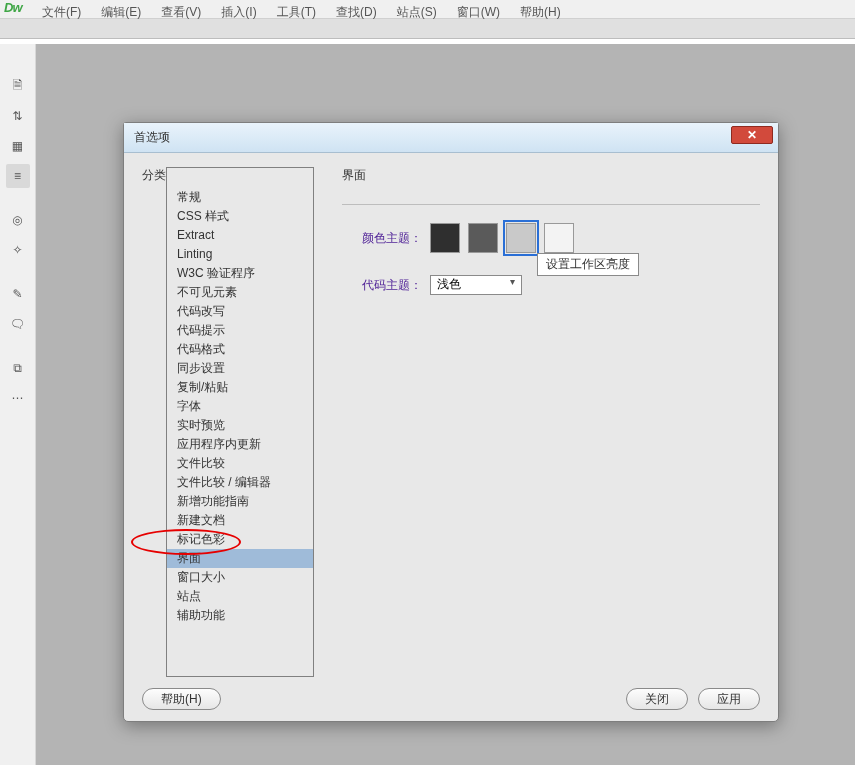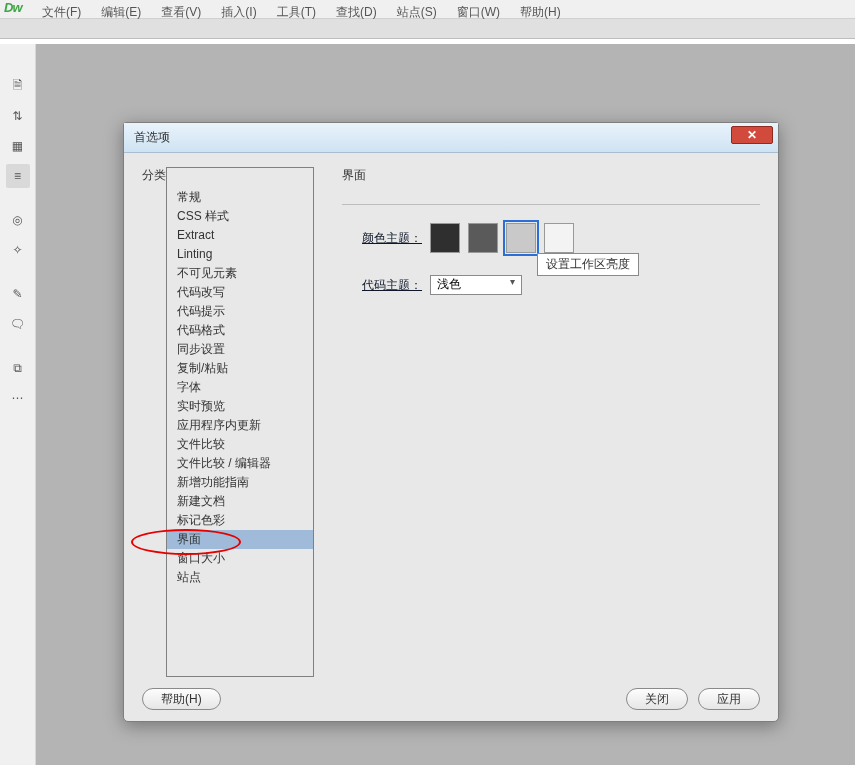--- a/index.html
+++ b/index.html
@@ -32,21 +32,21 @@
   .cat-col { width: 172px; display: flex; }
   .cat-label, .panel-label { color: #333; margin-bottom: 8px; }
   .cat-list { flex: 1; background: #e8e8e8; border: 1px solid #808080; overflow: hidden; padding-top: 20px; }
   .cat-item { padding: 1px 10px; color: #333; line-height: 17px; cursor: pointer; white-space: nowrap; }
   .cat-item.sel { background: #9fbbd9; }
   .ellipse { position: absolute; border: 2px solid #e60000; border-radius: 50%; width: 110px; height: 26px; pointer-events: none; }
 
   .panel-col { flex: 1; padding-left: 28px; }
   .panel-hr { border: none; border-top: 1px solid #bdbdbd; margin-top: 20px; margin-bottom: 18px; }
   .row { display: flex; align-items: center; margin-bottom: 16px; }
-  .row .lbl { width: 88px; text-align: right; padding-right: 8px; color: #0f172a; text-decoration: underline; }
+  .row .lbl { width: 88px; text-align: right; padding-right: 8px; color: #4c1d95; }
   .swatches { display: flex; gap: 8px; }
   .swatch { width: 30px; height: 30px; border: 1px solid #999; cursor: pointer; }
   .swatch.sel { outline: 2px solid #2a6fd6; outline-offset: 1px; }
   .tooltip { position: absolute; background: #fff; border: 1px solid #8a8a8a; padding: 2px 8px; color: #333; font-size: 12px; }
   .dropdown { width: 92px; height: 20px; background: #fff; border: 1px solid #8a8a8a; display: flex; padding: 0 6px; justify-content: space-between; cursor: pointer; }
   .dropdown .dd-arrow { font-size: 10px; color: #555; }
 
   .dlg-footer { position: absolute; left: 0; right: 0; bottom: 0; height: 44px; border-top: 0; display: flex; align-items: center; padding: 0 18px; }
   .btn { height: 22px; padding: 0 18px; background: linear-gradient(#fdfdfd,#e6e6e6); border: 1px solid #8a8a8a; border-radius: 11px; color: #333; display: flex; align-items: center; cursor: pointer; }
   .spacer { flex: 1; }
@@ -98,37 +98,39 @@
 
   <div class="dlg-body">
     <div class="dlg-cols">
       <div class="cat-col">
         <div class="cat-label">分类</div>
         <div class="cat-list" id="cat-list">
             <div class="cat-item">常规</div>
             <div class="cat-item">CSS 样式</div>
             <div class="cat-item">Extract</div>
             <div class="cat-item">Linting</div>
+            <div class="cat-item">W3C 验证程序</div>
             <div class="cat-item">不可见元素</div>
             <div class="cat-item">代码改写</div>
             <div class="cat-item">代码提示</div>
             <div class="cat-item">代码格式</div>
             <div class="cat-item">同步设置</div>
             <div class="cat-item">复制/粘贴</div>
             <div class="cat-item">字体</div>
             <div class="cat-item">实时预览</div>
             <div class="cat-item">应用程序内更新</div>
             <div class="cat-item">文件比较</div>
             <div class="cat-item">文件比较 / 编辑器</div>
             <div class="cat-item">新增功能指南</div>
             <div class="cat-item">新建文档</div>
             <div class="cat-item">标记色彩</div>
             <div class="cat-item sel">界面</div>
             <div class="cat-item">窗口大小</div>
             <div class="cat-item">站点</div>
+            <div class="cat-item">辅助功能</div>
           </div>
       </div>
       <div class="panel-col">
         <div class="panel-label">界面</div>
         <hr class="panel-hr">
         <div class="row" style="position:relative">
           <div class="lbl">颜色主题：</div>
           <div class="swatches" id="swatches">
               <div class="swatch" style="background: rgb(47, 47, 47);"></div>
               <div class="swatch" style="background: rgb(90, 90, 90);"></div>

